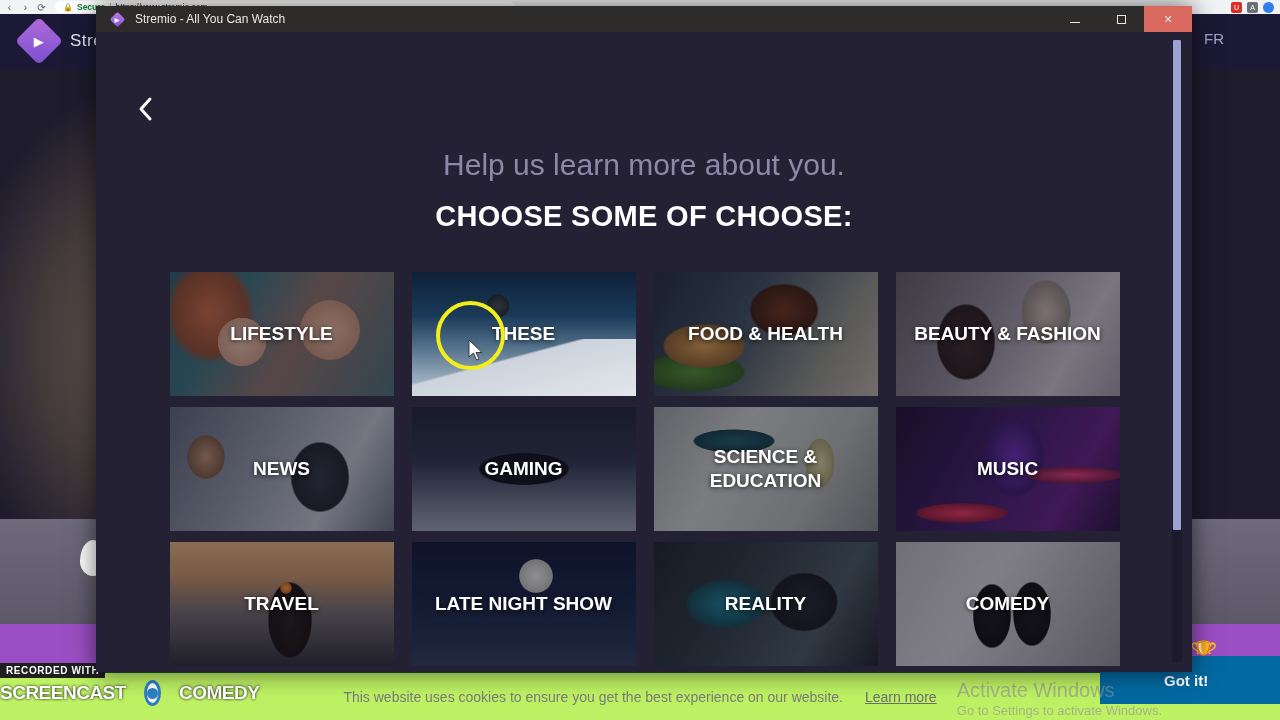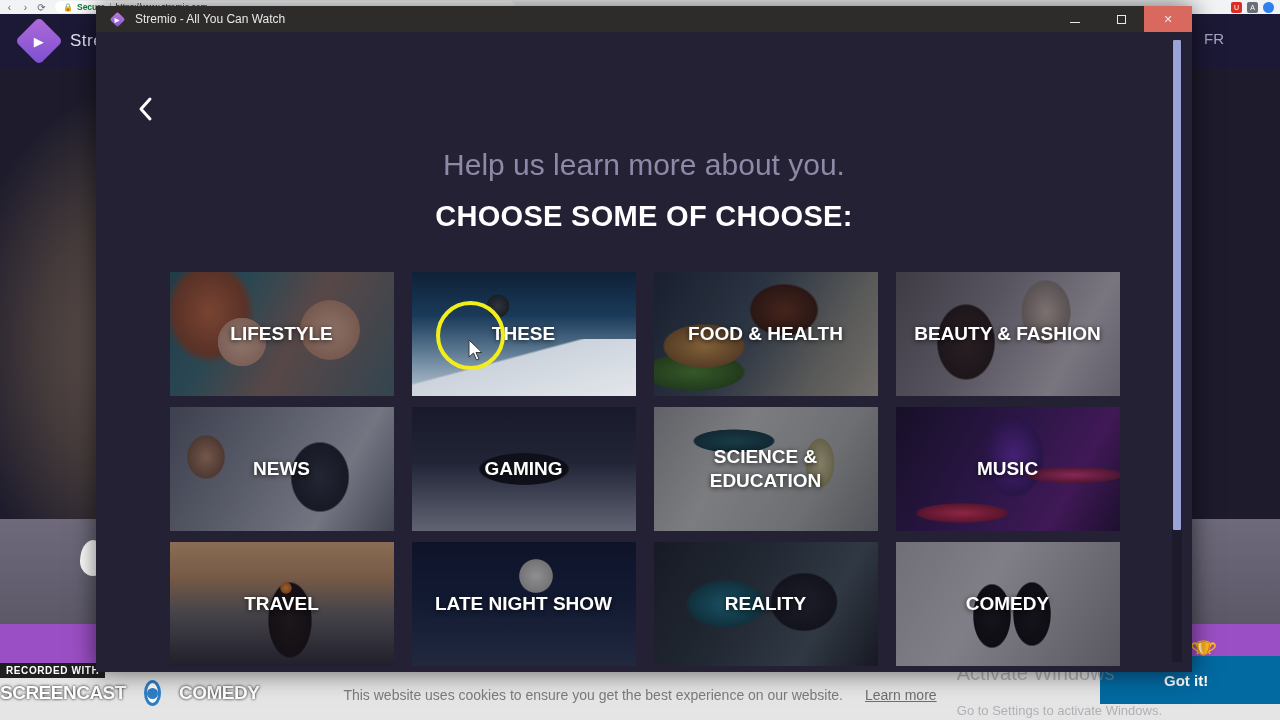--- a/index.html
+++ b/index.html
@@ -59,38 +59,38 @@
     background: linear-gradient(180deg,#6e6a7c 0%,#5c5868 100%); }
   #bg-graydot { position: absolute; left: 80px; top: 540px; width: 26px; height: 36px;
     background: #fff; border-radius: 50%/60% 60% 40% 40%; }
   #bg-purpleband { position: absolute; top: 624px; left: 0; width: 1280px; height: 44px;
     background: #9b4fc4; }
   #bg-trophy { position: absolute; right: 62px; top: 640px; font-size: 22px; }
 
   
   #cookie-bar {
     position: absolute; left: 0; bottom: 0; width: 1280px; height: 52px;
-    background: #e5e5e5; border-top: 1px solid #14532d;
+    background: #bef264; border-top: 5px solid #14532d;
     display: flex; align-items: center; justify-content: center; gap: 10px;
     font-size: 14px; color: #7b7b7b;
   }
   #cookie-learn { color: #6e6e6e; text-decoration: underline; margin-left: 12px; }
   #got-it-btn {
     position: absolute; right: 0; bottom: 16px; width: 180px; height: 48px;
     background: #4a7fe0; color: #fff; font-weight: bold; font-size: 15px;
     display: flex; align-items: center; padding-left: 64px;
   }
 
   
   #activate-watermark {
     position: absolute; right: 118px; bottom: 2px; text-align: left;
     color: #8f8f99; opacity: .62; pointer-events: none;
   }
   #activate-title { font-size: 20px; }
-  #activate-sub { font-size: 13px; margin-top: 18px; }
+  #activate-sub { font-size: 13px; margin-top: 1px; }
 
   
   #som-watermark { position: absolute; left: 0; bottom: 14px; width: 200px; }
   #som-top {
     background: #1f1f1f; color: #fff; font-size: 10px; font-weight: bold;
     letter-spacing: .6px; padding: 2px 6px; display: inline-block;
     font-family: "Liberation Sans", sans-serif;
   }
   #som-main { display: flex; align-items: center; gap: 18px; margin-top: 2px; }
   #som-word { color: #fff; font-size: 19px; font-weight: bold; letter-spacing: -.5px;

